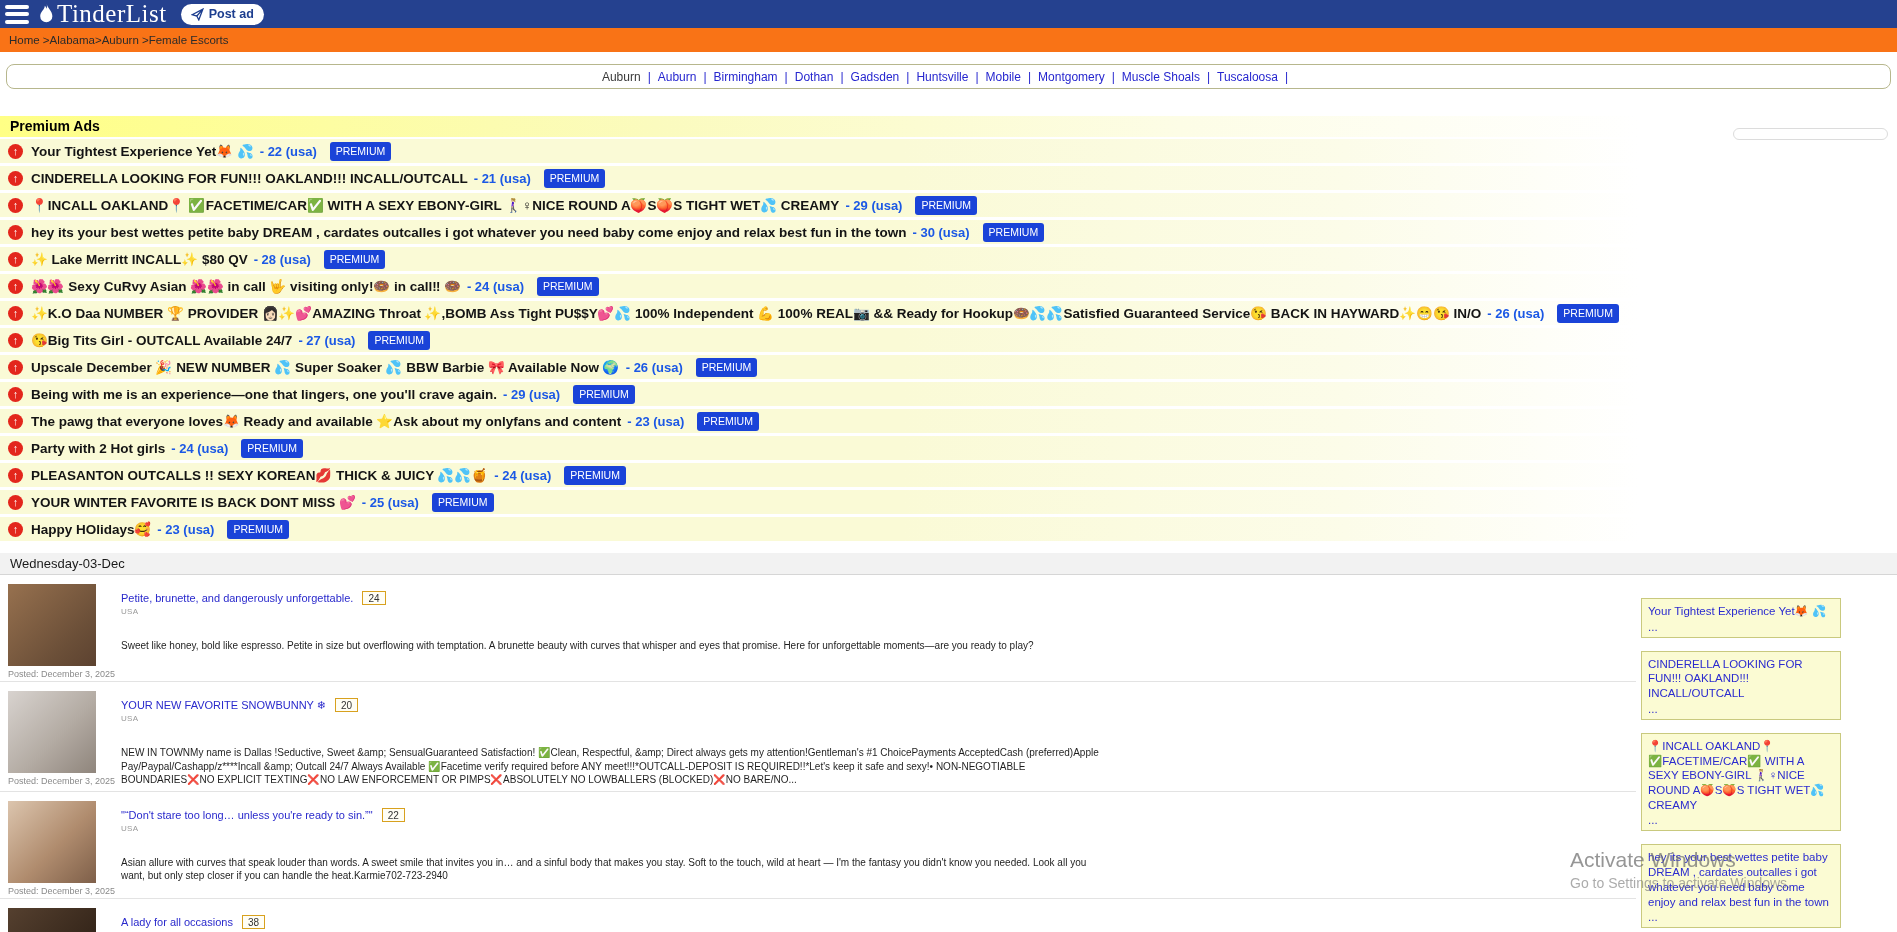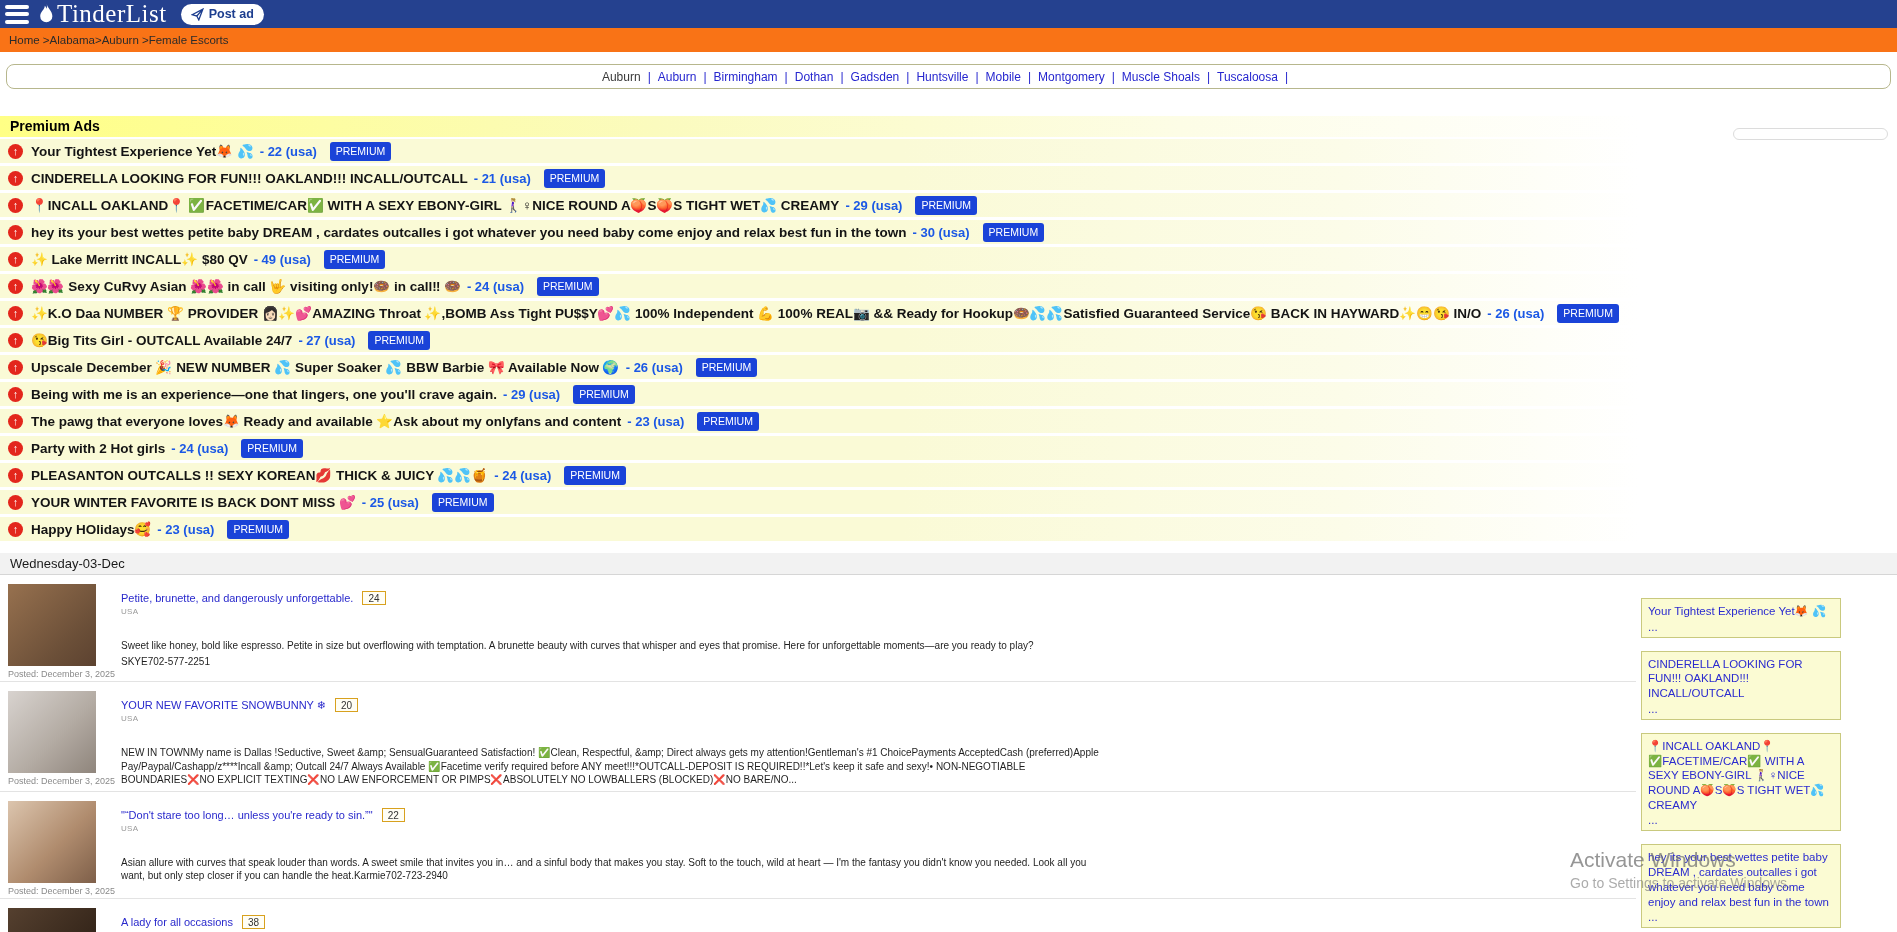--- a/index.html
+++ b/index.html
@@ -160,21 +160,21 @@
       <div class="prow">
         <span class="upicon"></span>
         <span class="ptitle">hey its your best wettes petite baby DREAM , cardates outcalles i got whatever you need baby come enjoy and relax best fun in the town</span>
         <span class="pmeta">- 30 (usa)</span>
         <span class="pbadge">PREMIUM</span>
       </div>
 
       <div class="prow">
         <span class="upicon"></span>
         <span class="ptitle">✨ Lake Merritt INCALL✨ $80 QV</span>
-        <span class="pmeta">- 49 (usa)</span>
+        <span class="pmeta">- 28 (usa)</span>
         <span class="pbadge">PREMIUM</span>
       </div>
 
       <div class="prow">
         <span class="upicon"></span>
         <span class="ptitle">🌺🌺 Sexy CuRvy Asian 🌺🌺 in call 🤟 visiting only!🍩 in call‼ 🍩</span>
         <span class="pmeta">- 24 (usa)</span>
         <span class="pbadge">PREMIUM</span>
       </div>
 
@@ -252,21 +252,20 @@
         <div class="thumb" data-tone="brown"></div>
         <div class="posted">Posted: December 3, 2025</div>
       </div>
       <div class="lbody">
         <div class="lhead">
           <a class="ltitle">Petite, brunette, and dangerously unforgettable.</a>
           <span class="age">24</span>
         </div>
         <div class="country">USA</div>
         <p class="desc">Sweet like honey, bold like espresso. Petite in size but overflowing with temptation. A brunette beauty with curves that whisper and eyes that promise. Here for unforgettable moments—are you ready to play?</p>
-        <p class="contact">SKYE702-577-2251</p>
       </div>
     </article>
 
     <article class="listing">
       <div class="lleft">
         <div class="thumb" data-tone="bath"></div>
         <div class="posted">Posted: December 3, 2025</div>
       </div>
       <div class="lbody">
         <div class="lhead">

